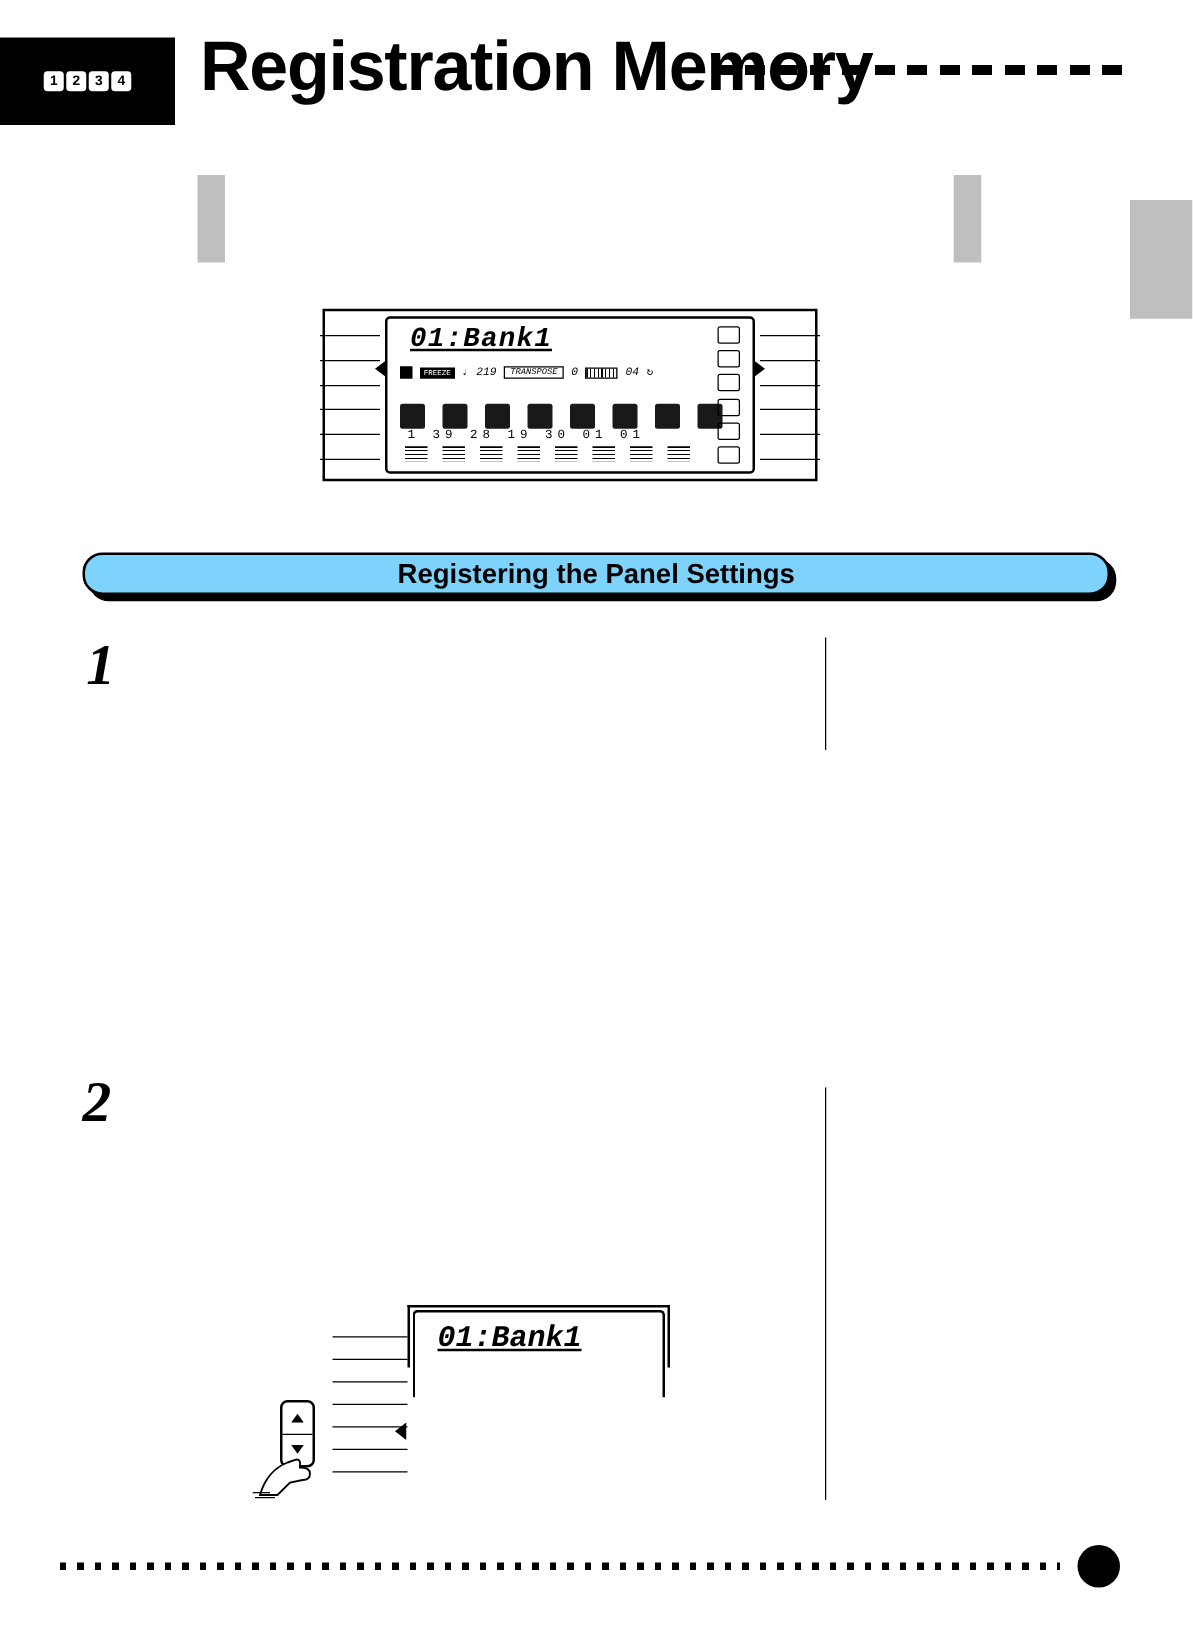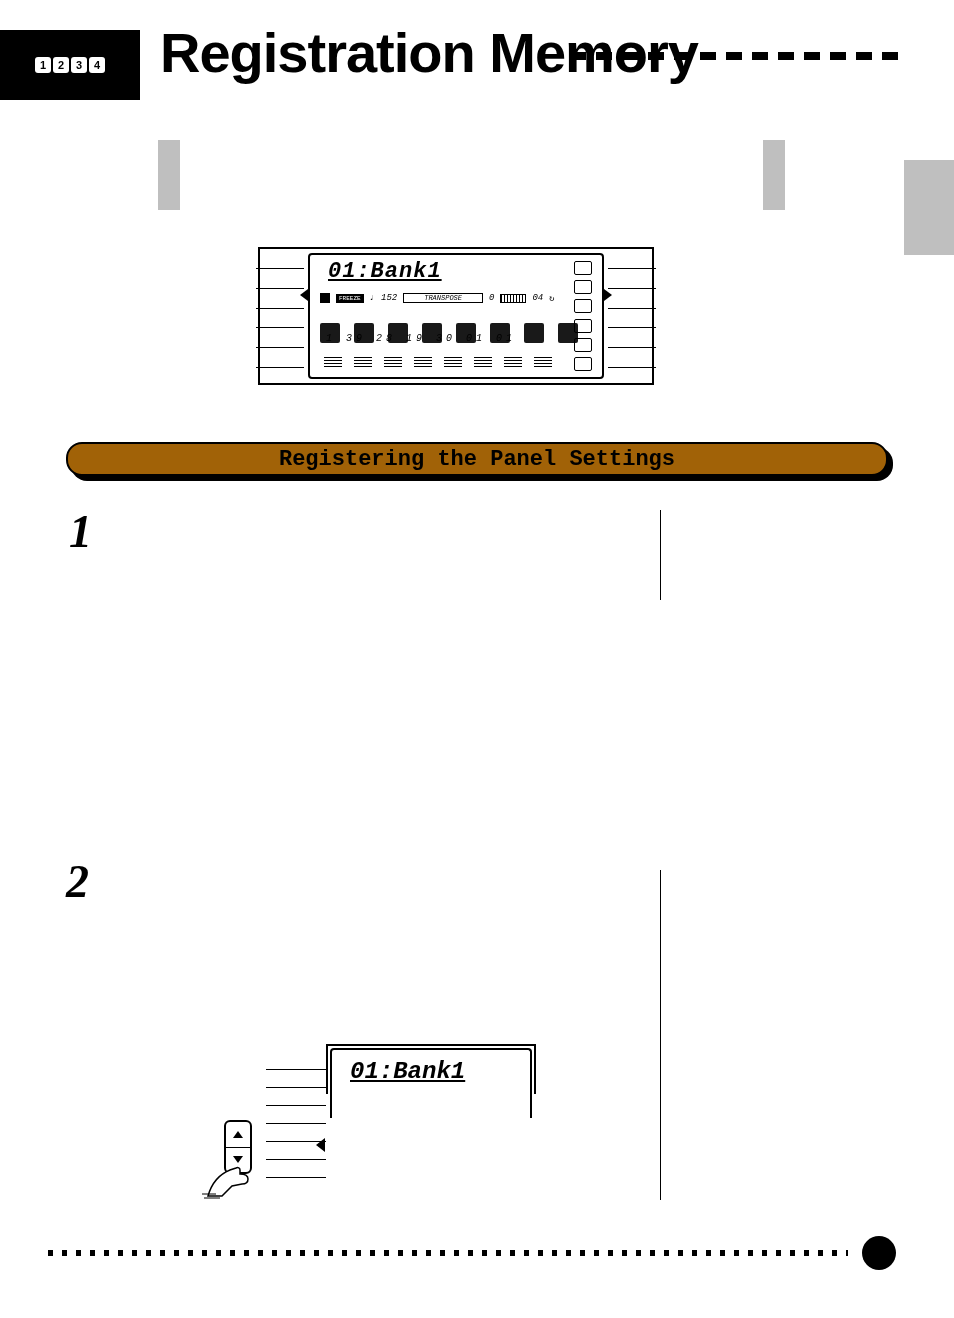--- a/index.html
+++ b/index.html
@@ -160,25 +160,24 @@
   }
   .lcd-icons-row .ico {
     width: 20px; height: 20px;
     background: #000;
     border-radius: 2px;
     opacity: 0.9;
   }
   .lcd-nums-row {
     position: absolute;
     left: 16px;
-    top: 78px;
+    top: 88px;
     right: 10px;
     font-family: "Courier New", monospace;
     font-size: 10px;
-    font-style: italic;
     letter-spacing: 4px;
   }
   .lcd-bars-row {
     position: absolute;
     left: 14px;
     bottom: 6px;
     right: 10px;
     height: 14px;
     display: flex;
     gap: 12px;
@@ -218,22 +217,22 @@
     top: 442px;
     width: 822px;
     height: 34px;
     border: 2.5px solid #000;
     border-radius: 16px;
     display: flex;
     align-items: center;
     justify-content: center;
     font-weight: 900;
     font-size: 22px;
-    font-family: Liberation Mono, monospace;
-    background:#a16207;
+    font-family: Liberation Sans, sans-serif;
+    background:#7dd3fc;
   }
   .section-bar-shadow {
     position: absolute;
     left: 71px;
     top: 447px;
     width: 822px;
     height: 34px;
     border-radius: 16px;
     background: #000;
     z-index: -1;
@@ -377,22 +376,22 @@
       <div></div>
     </div>
   <div class="lcd-arrow-left"></div>
   <div class="lcd-arrow-right"></div>
   <div class="lcd-inner">
     <div class="lcd-text">01:Bank1</div>
     <div class="lcd-row2">
       <span style="width:10px;height:10px;background:#000;"></span>
       <span class="freeze-box">FREEZE</span>
       <span>♩</span>
-      <span>152</span>
-      <span style="border:1px solid #000;font-size:7px;padding:0 20px;">TRANSPOSE</span>
+      <span>219</span>
+      <span style="border:1px solid #000;font-size:7px;padding:0 4px;">TRANSPOSE</span>
       <span>0</span>
       <span style="border:1px solid #000;width:26px;height:9px;background-image:repeating-linear-gradient(to right,#000 0 1px,transparent 1px 3px);"></span>
       <span>04</span>
       <span>↻</span>
     </div>
     <div class="lcd-icons-row">
       <div class="ico"></div>
       <div class="ico"></div>
       <div class="ico"></div>
       <div class="ico"></div>

